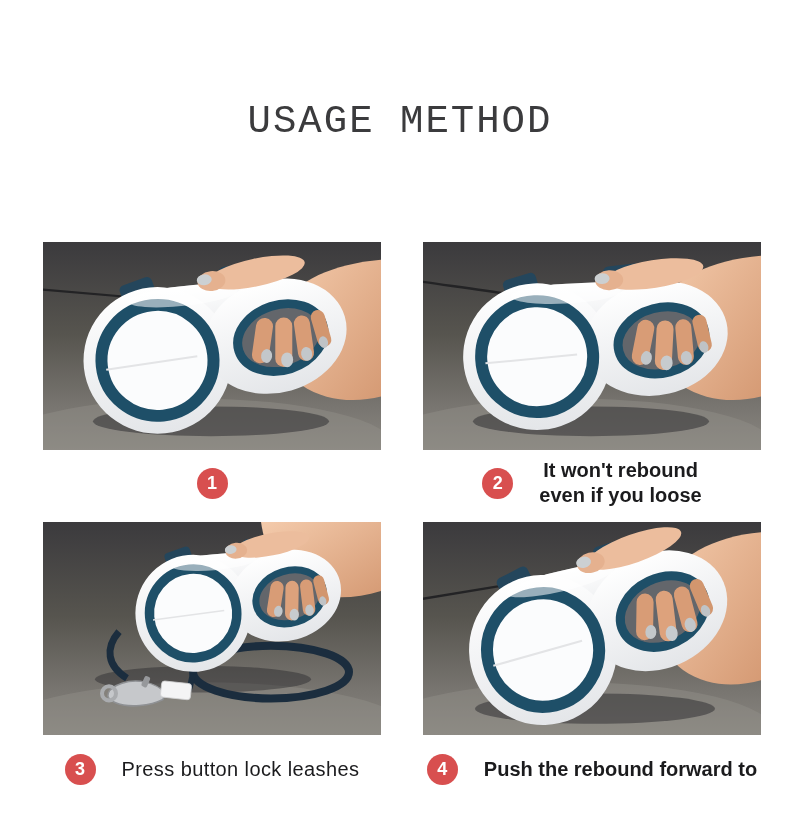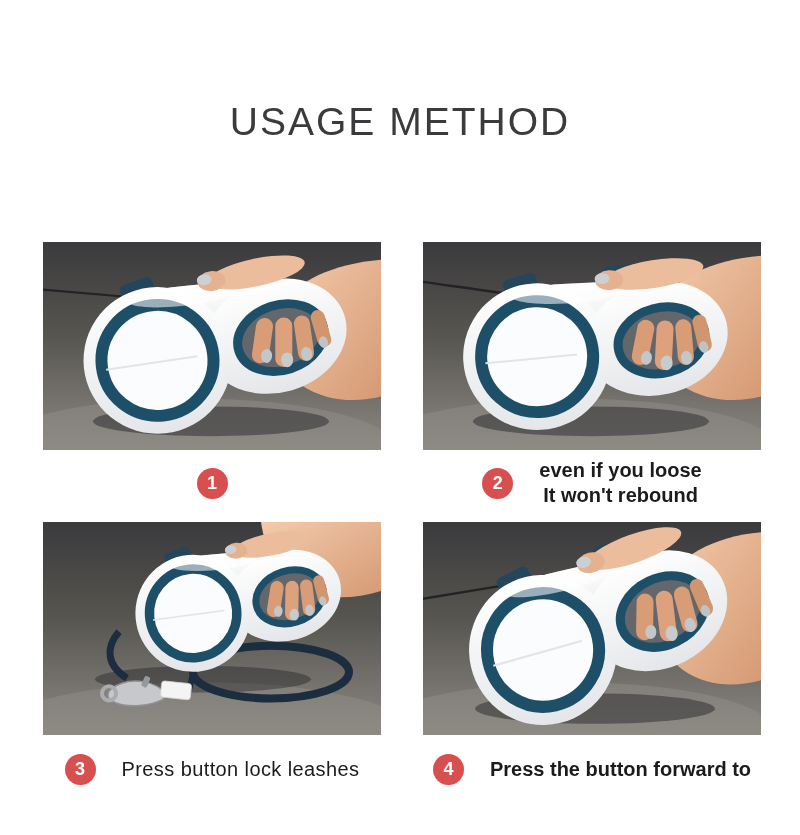--- a/index.html
+++ b/index.html
@@ -2,21 +2,21 @@
 <html><head>
 <meta charset="utf-8">
 <style>
   html,body{margin:0;padding:0;}
   body{background:#ffffff;font-family:"Liberation Sans",sans-serif;}
   .page{position:relative;width:800px;height:835px;background:#ffffff;overflow:hidden;}
 
   .title{
     position:absolute;top:100px;left:0;width:100%;
     text-align:center;
-    font-family:Liberation Sans, sans-serif;
+    font-family:Liberation Mono, monospace;
     font-size:39px;font-weight:400;letter-spacing:2px;
     color:#3b3b3d;
   }
 
   .photo{
     position:absolute;width:338px;overflow:hidden;background:#4a4a4c;
   }
   .photo svg{display:block;width:100%;height:100%;}
   #photo-1{left:43px;top:242px;height:208px;}
   #photo-2{left:423px;top:242px;height:208px;}
@@ -124,22 +124,22 @@
       <path d="M-2,40 C40,46 70,50 94,54" stroke="#232325" stroke-width="2.4" fill="none"></path>
       <path d="M338,14 C288,18 250,38 238,62 C226,88 234,126 258,144 C284,162 314,162 338,156 Z" fill="url(#skin)"></path>
       <use href="#sym-device" transform="translate(26,16) rotate(-3 160 95)"></use>
       <use href="#sym-fingers" transform="translate(26,16) rotate(-3 160 95)"></use>
       <use href="#sym-thumb" transform="translate(40,16) rotate(-3 160 95)"></use>
     </svg>
   </figure>
   <div class="cap" id="cap-2">
     <span class="badge">2</span>
     <span class="cap-text">
+      <span class="cap-line">It won't rebound</span>
       <span class="cap-line">even if you loose</span>
-      <span class="cap-line">It won't rebound</span>
     </span>
   </div>
 
   <figure class="photo" id="photo-3" style="margin:0" aria-label="Leash locked; navy strap loops down to a metal snap hook resting on the ground">
     <svg viewBox="0 0 338 210" preserveAspectRatio="none">
       <rect width="338" height="210" fill="url(#pgrad)"></rect>
       <ellipse cx="160" cy="208" rx="210" ry="50" fill="#93908a" opacity="0.45"></ellipse>
       <ellipse cx="160" cy="155" rx="108" ry="13" fill="#1f1f24" opacity="0.4"></ellipse>
       <ellipse cx="228" cy="148" rx="78" ry="26" fill="none" stroke="#1b2d3e" stroke-width="8"></ellipse>
       <path d="M150,150 C148,156 148,161 146,165" stroke="#1b2d3e" stroke-width="6" fill="none"></path>
@@ -172,17 +172,17 @@
       <path d="M-2,76 L96,60" stroke="#232325" stroke-width="2.2" fill="none"></path>
       <path d="M338,10 C290,14 252,36 240,62 C228,90 236,128 260,146 C286,164 316,162 338,156 Z" fill="url(#skin)"></path>
       <use href="#sym-device" transform="translate(30,14) rotate(-13 160 95)"></use>
       <use href="#sym-fingers" transform="translate(30,14) rotate(-13 160 95)"></use>
       <use href="#sym-thumb" transform="translate(34,14) rotate(-13 160 95)"></use>
     </svg>
   </figure>
   <div class="cap" id="cap-4">
     <span class="badge">4</span>
     <span class="cap-text">
-      <span class="cap-line">Press the button forward to</span>
+      <span class="cap-line">Push the rebound forward to</span>
     </span>
   </div>
 
 </div>
 
 </body></html>

